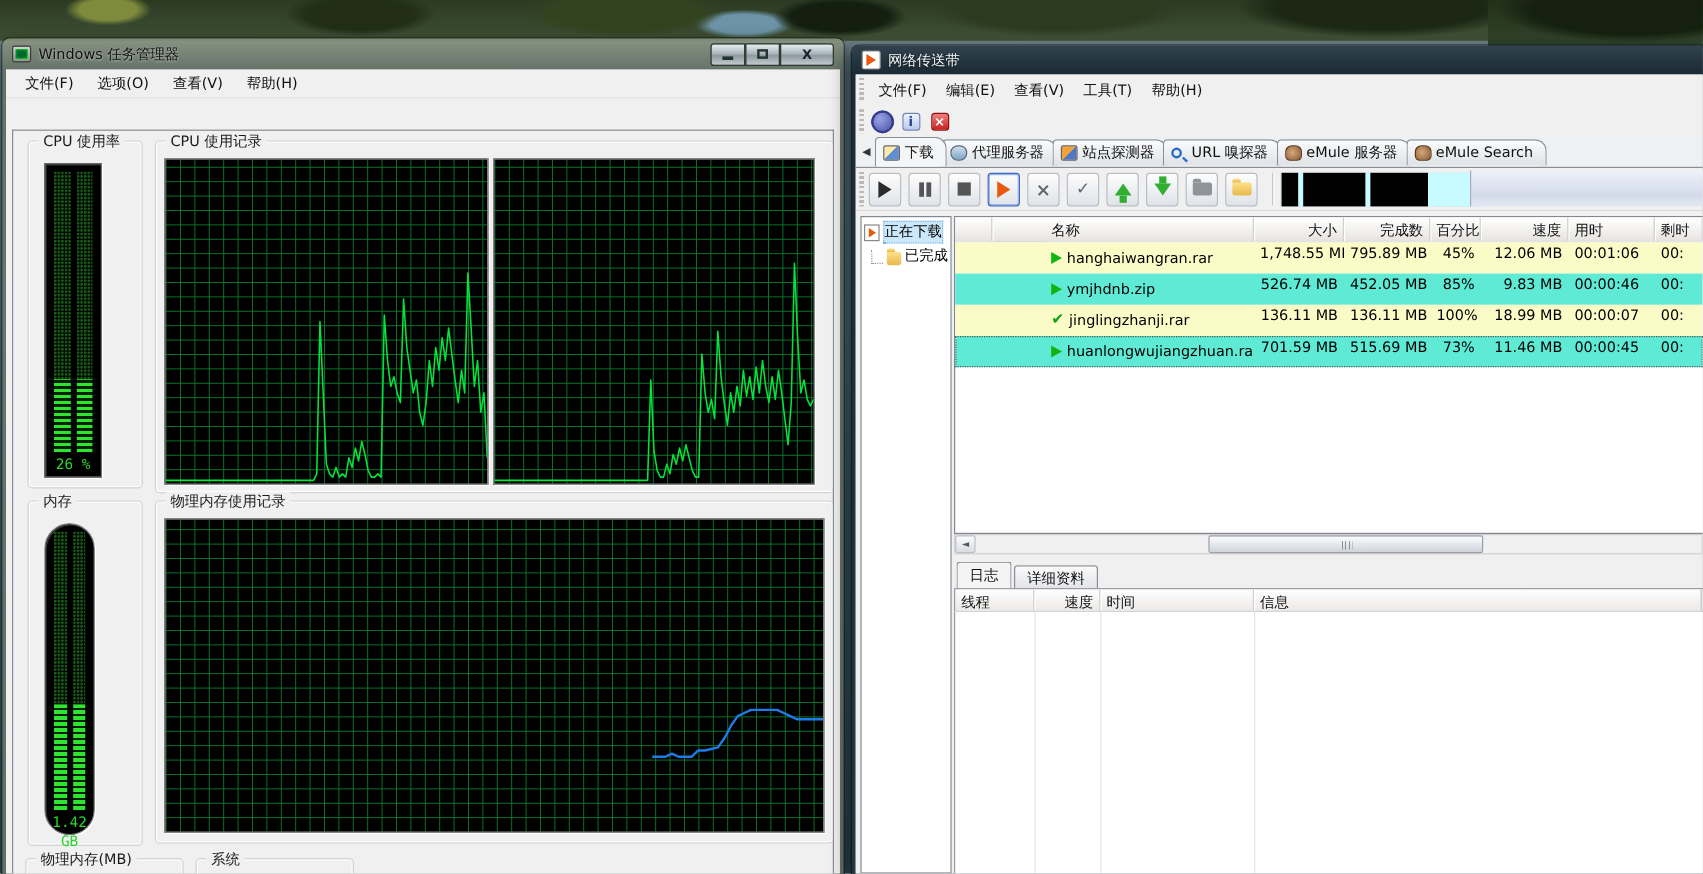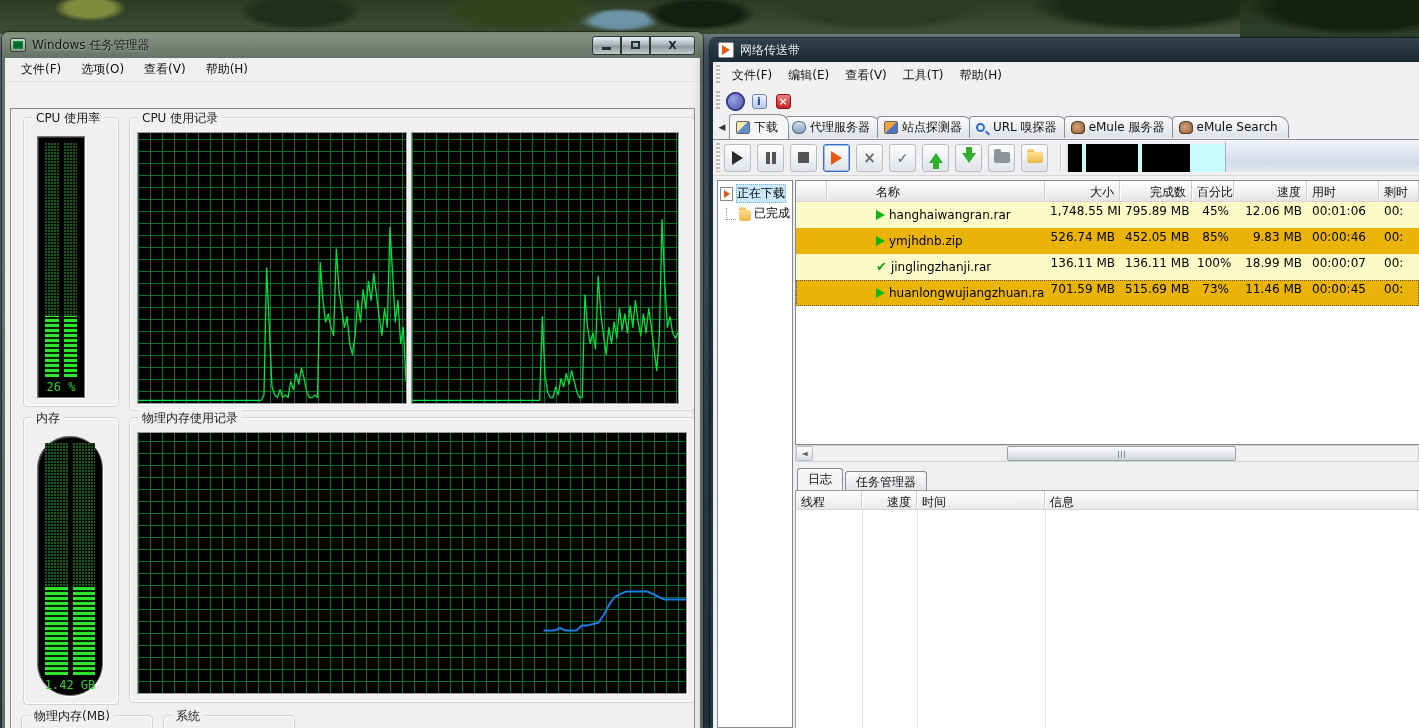--- a/index.html
+++ b/index.html
@@ -127,21 +127,21 @@
   .tree-connector { width:10px; height:12px; border-left:1px dotted #999; border-bottom:1px dotted #999; margin-left:6px; flex:0 0 auto; }
 
   .nt-rightpane { position:absolute; left:82px; right:0; top:4px; bottom:0; }
   .dl-table { position:absolute; left:0; right:0; top:0; height:265px; background:#fff; border:1px solid #828790; border-right:none; overflow:hidden; }
   .dl-head { display:flex; height:21px; background:linear-gradient(180deg,#ffffff,#eceae8 80%,#e4e2e0); border-bottom:1px solid #d5d5d5; }
   .hcell { padding:3px 5px; border-right:1px solid #d0cfce; box-shadow:1px 0 0 #fff; color:#111; overflow:hidden; white-space:nowrap; }
   .r { text-align:right; }
   .c-blank{ width:31px; } .c-name{ width:174px;margin-left:44px; } .c-size{ width:75px; } .c-done{ width:72px; } .c-pct{ width:42px; } .c-speed{ width:73px; } .c-elap{ width:72px; } .c-rem{ flex:1; }
   .dl-row { display:flex; height:26px; line-height:18px; color:#000; }
   .dl-row.odd { background:#fbfbc8; }
-  .dl-row.even { background:#eab308; }
+  .dl-row.even { background:#5eead4; }
   .dl-row.focused { outline:1px dotted #555; outline-offset:-1px; }
   .cell { padding:0 5px; overflow:hidden; white-space:nowrap; }
   .name-cell { display:flex; align-items:center; gap:4px; }
   .row-play { width:0; height:0; border-left:9px solid #14b314; border-top:5px solid transparent; border-bottom:5px solid transparent; flex:0 0 auto; }
   .row-check { color:#14a014; font-weight:bold; font-size:13px; flex:0 0 auto; line-height:16px; }
 
   .hscroll { position:absolute; left:0; right:0; top:265px; height:17px; background:#f0f0f0; border:1px solid #d0d0d0; display:flex; align-items:center; }
   .scr-arrow { width:17px; height:15px; display:flex; align-items:center; justify-content:center; color:#555; font-size:8px; background:linear-gradient(180deg,#fdfdfd,#d8dce2); border:1px solid #bcc0c6; border-radius:2px; }
   .scr-track { flex:1; position:relative; height:15px; }
   .scr-thumb { position:absolute; left:32%; width:38%; top:0; height:15px; background:linear-gradient(180deg,#fdfdfd,#cfd4db); border:1px solid #9aa0a8; border-radius:2px; }
@@ -213,21 +213,21 @@
         </div>
         <div class="graph" style="left:281px; top:14px; width:268px; height:272px;">
           <svg viewBox="0 0 100 100" preserveAspectRatio="none">
               <polyline fill="none" stroke="#00e53e" stroke-width="1.3" vector-effect="non-scaling-stroke" stroke-linejoin="round" points="0,99 48,99 49,68 50,90 51,96 52,98 53,98 54,94 55,97 56,91 57,94 58,89 59,93 60,88 61,92 62,96 63,98 64,98 65,60 66,72 67,78 68,74 69,80 70,53 71,67 72,75 73,82 74,72 75,78 76,70 77,76 78,65 79,73 80,67 81,74 82,64 83,72 84,62 85,70 86,75 87,67 88,74 89,65 90,72 91,80 92,88 93,75 94,32 95,55 96,72 97,68 98,74 99,76 100,74"></polyline>
             </svg>
         </div>
       </div>
 
       <div class="gb" style="left:12px; top:308px; width:96px; height:288px;">
         <span class="gb-label">内存</span>
-        <div class="led-box" style="left:13px; top:18px; width:66px; height:260px;border-radius:32px;">
+        <div class="led-box" style="left:13px; top:18px; width:42px; height:260px;border-radius:32px;">
           <div class="led-area">
             <div class="led-col">
                 <div class="led-fill" style="height:38%;"></div>
               </div>
             <div class="led-col">
                 <div class="led-fill" style="height:38%;"></div>
               </div>
           </div>
           <div class="led-value">1.42 GB</div>
         </div>
@@ -451,21 +451,21 @@
           <div class="scr-track">
             <div class="scr-thumb">
                 <div class="scr-grip"></div>
               </div>
           </div>
         </div>
 
         <div class="nt-log">
           <div class="log-tabs">
             <div class="log-tab active">日志</div>
-            <div class="log-tab">任务管理器</div>
+            <div class="log-tab">详细资料</div>
           </div>
           <div class="log-head">
             <div class="hcell lc-thread">线程</div>
             <div class="hcell lc-speed r">速度</div>
             <div class="hcell lc-time">时间</div>
             <div class="hcell lc-info">信息</div>
           </div>
           <div class="log-body">
             <div class="log-vline" style="left:66px;"></div>
             <div class="log-vline" style="left:121px;"></div>

